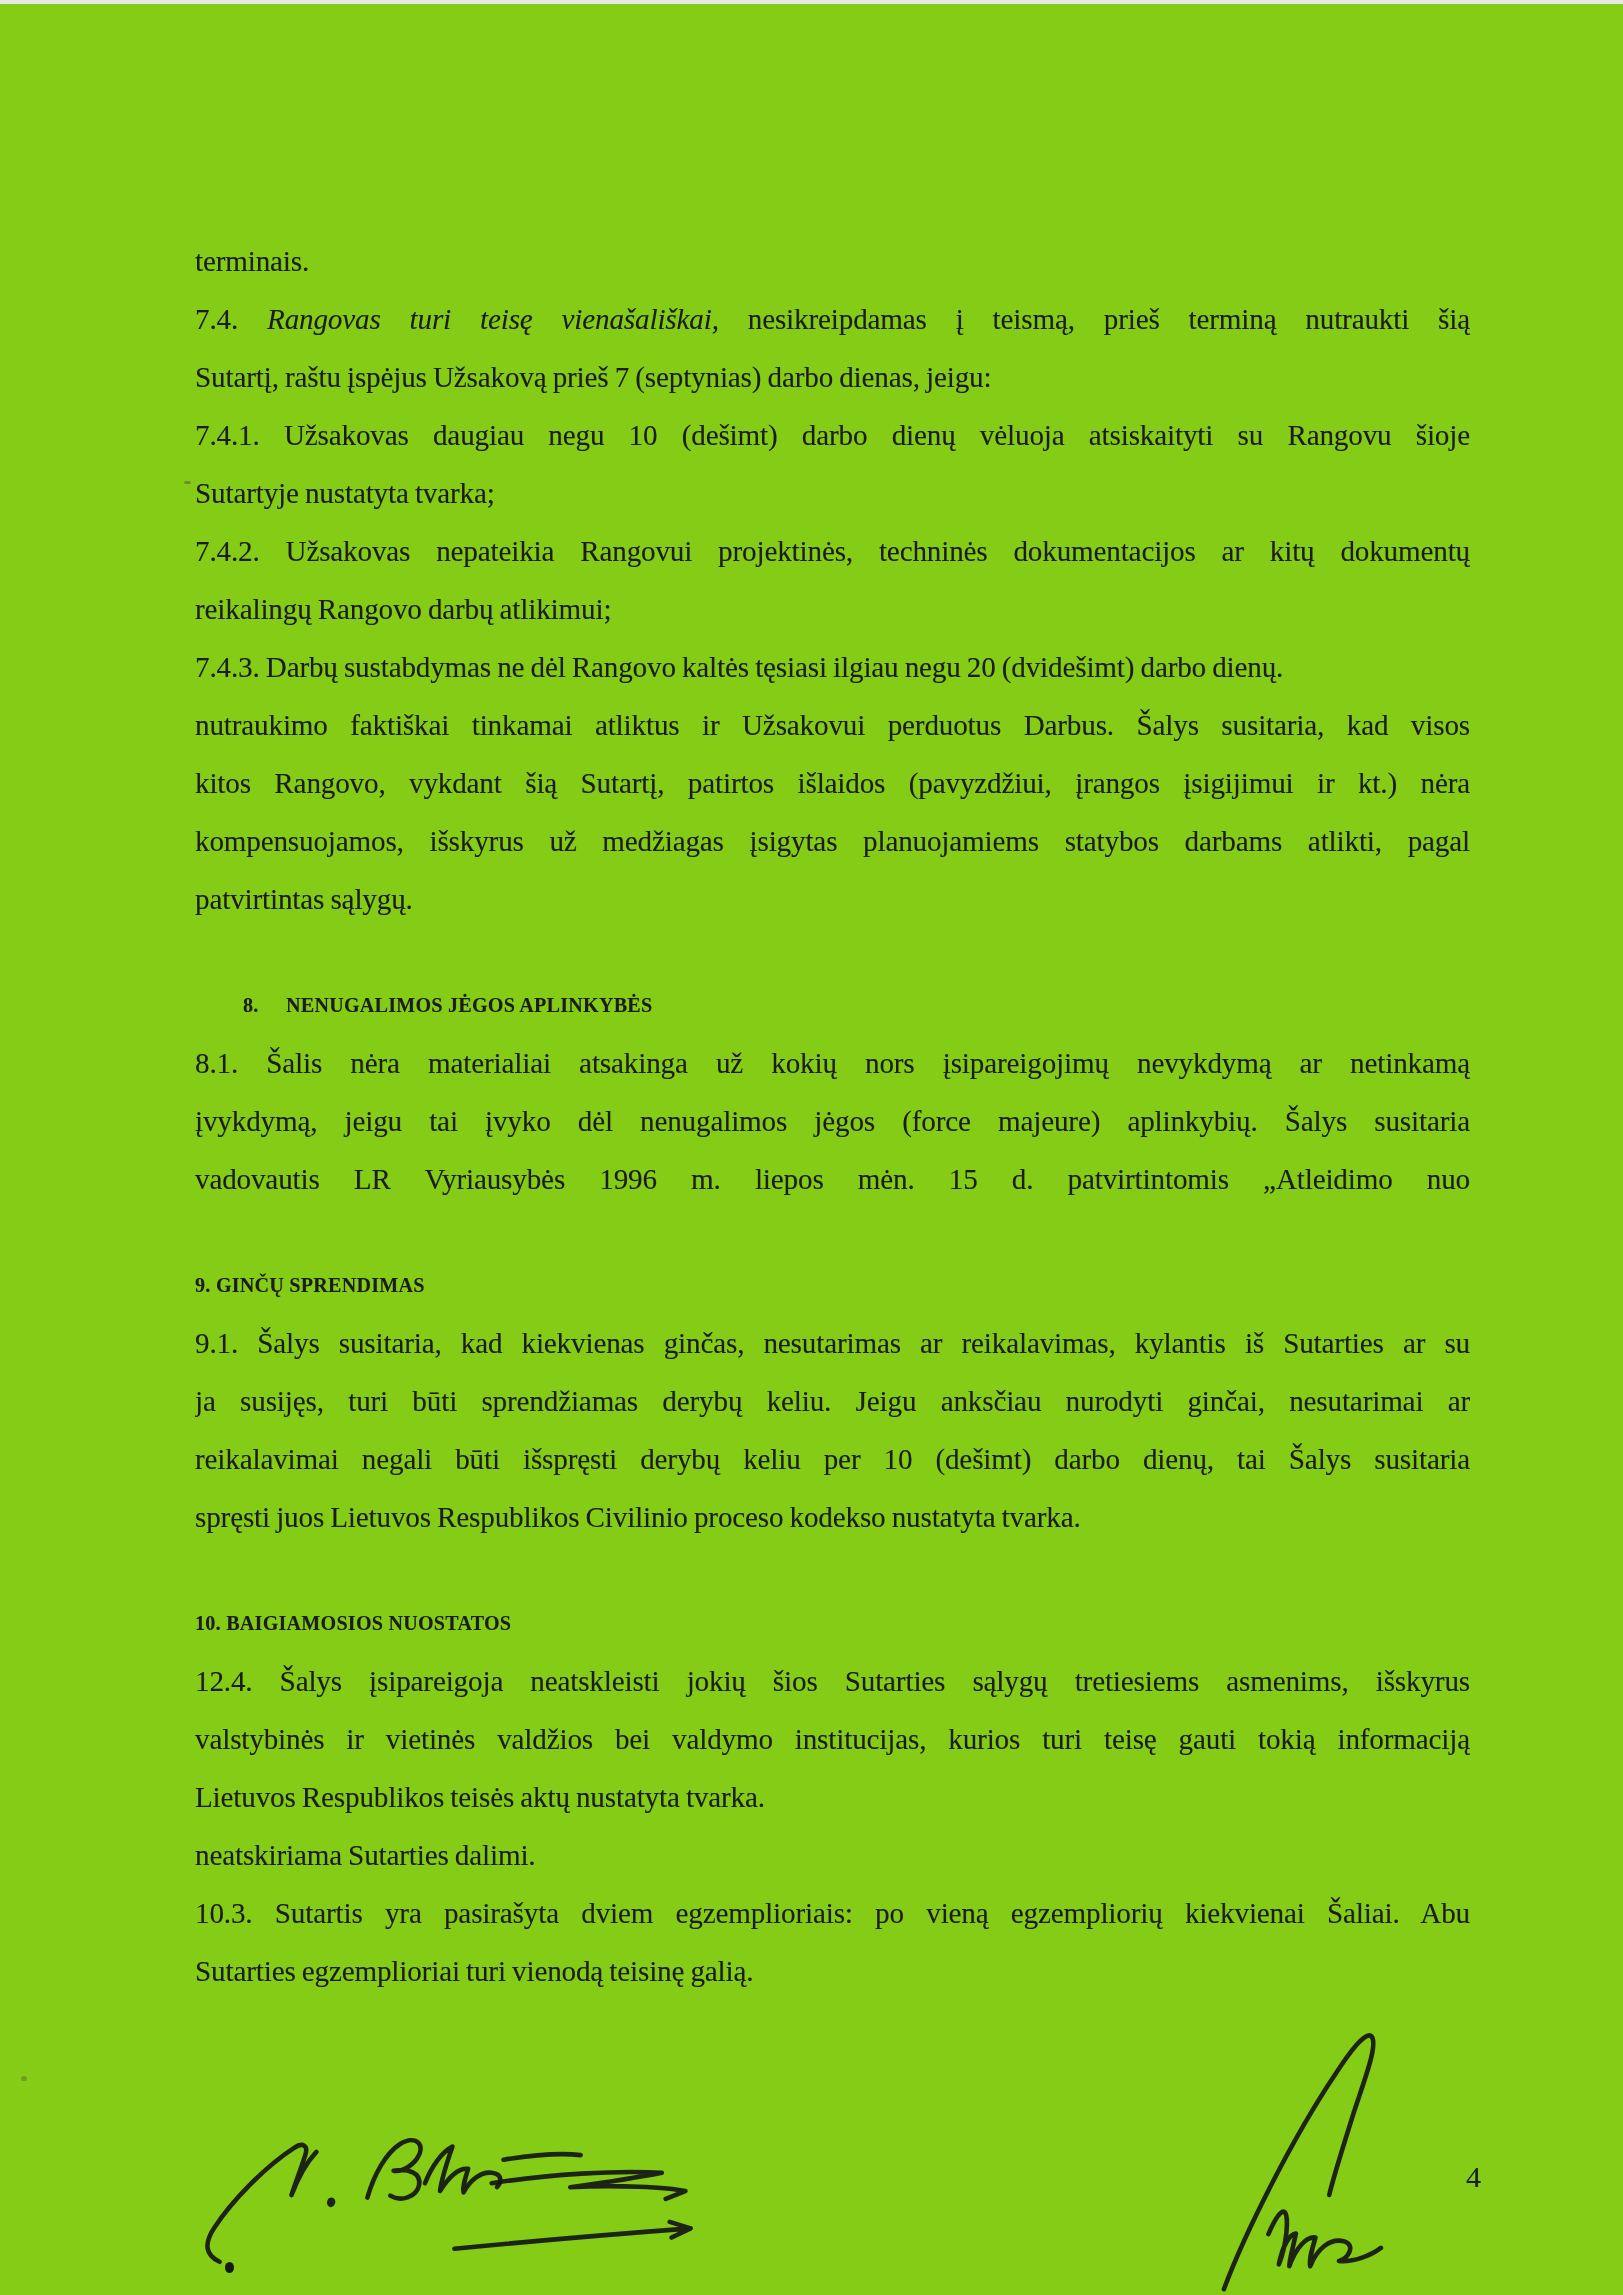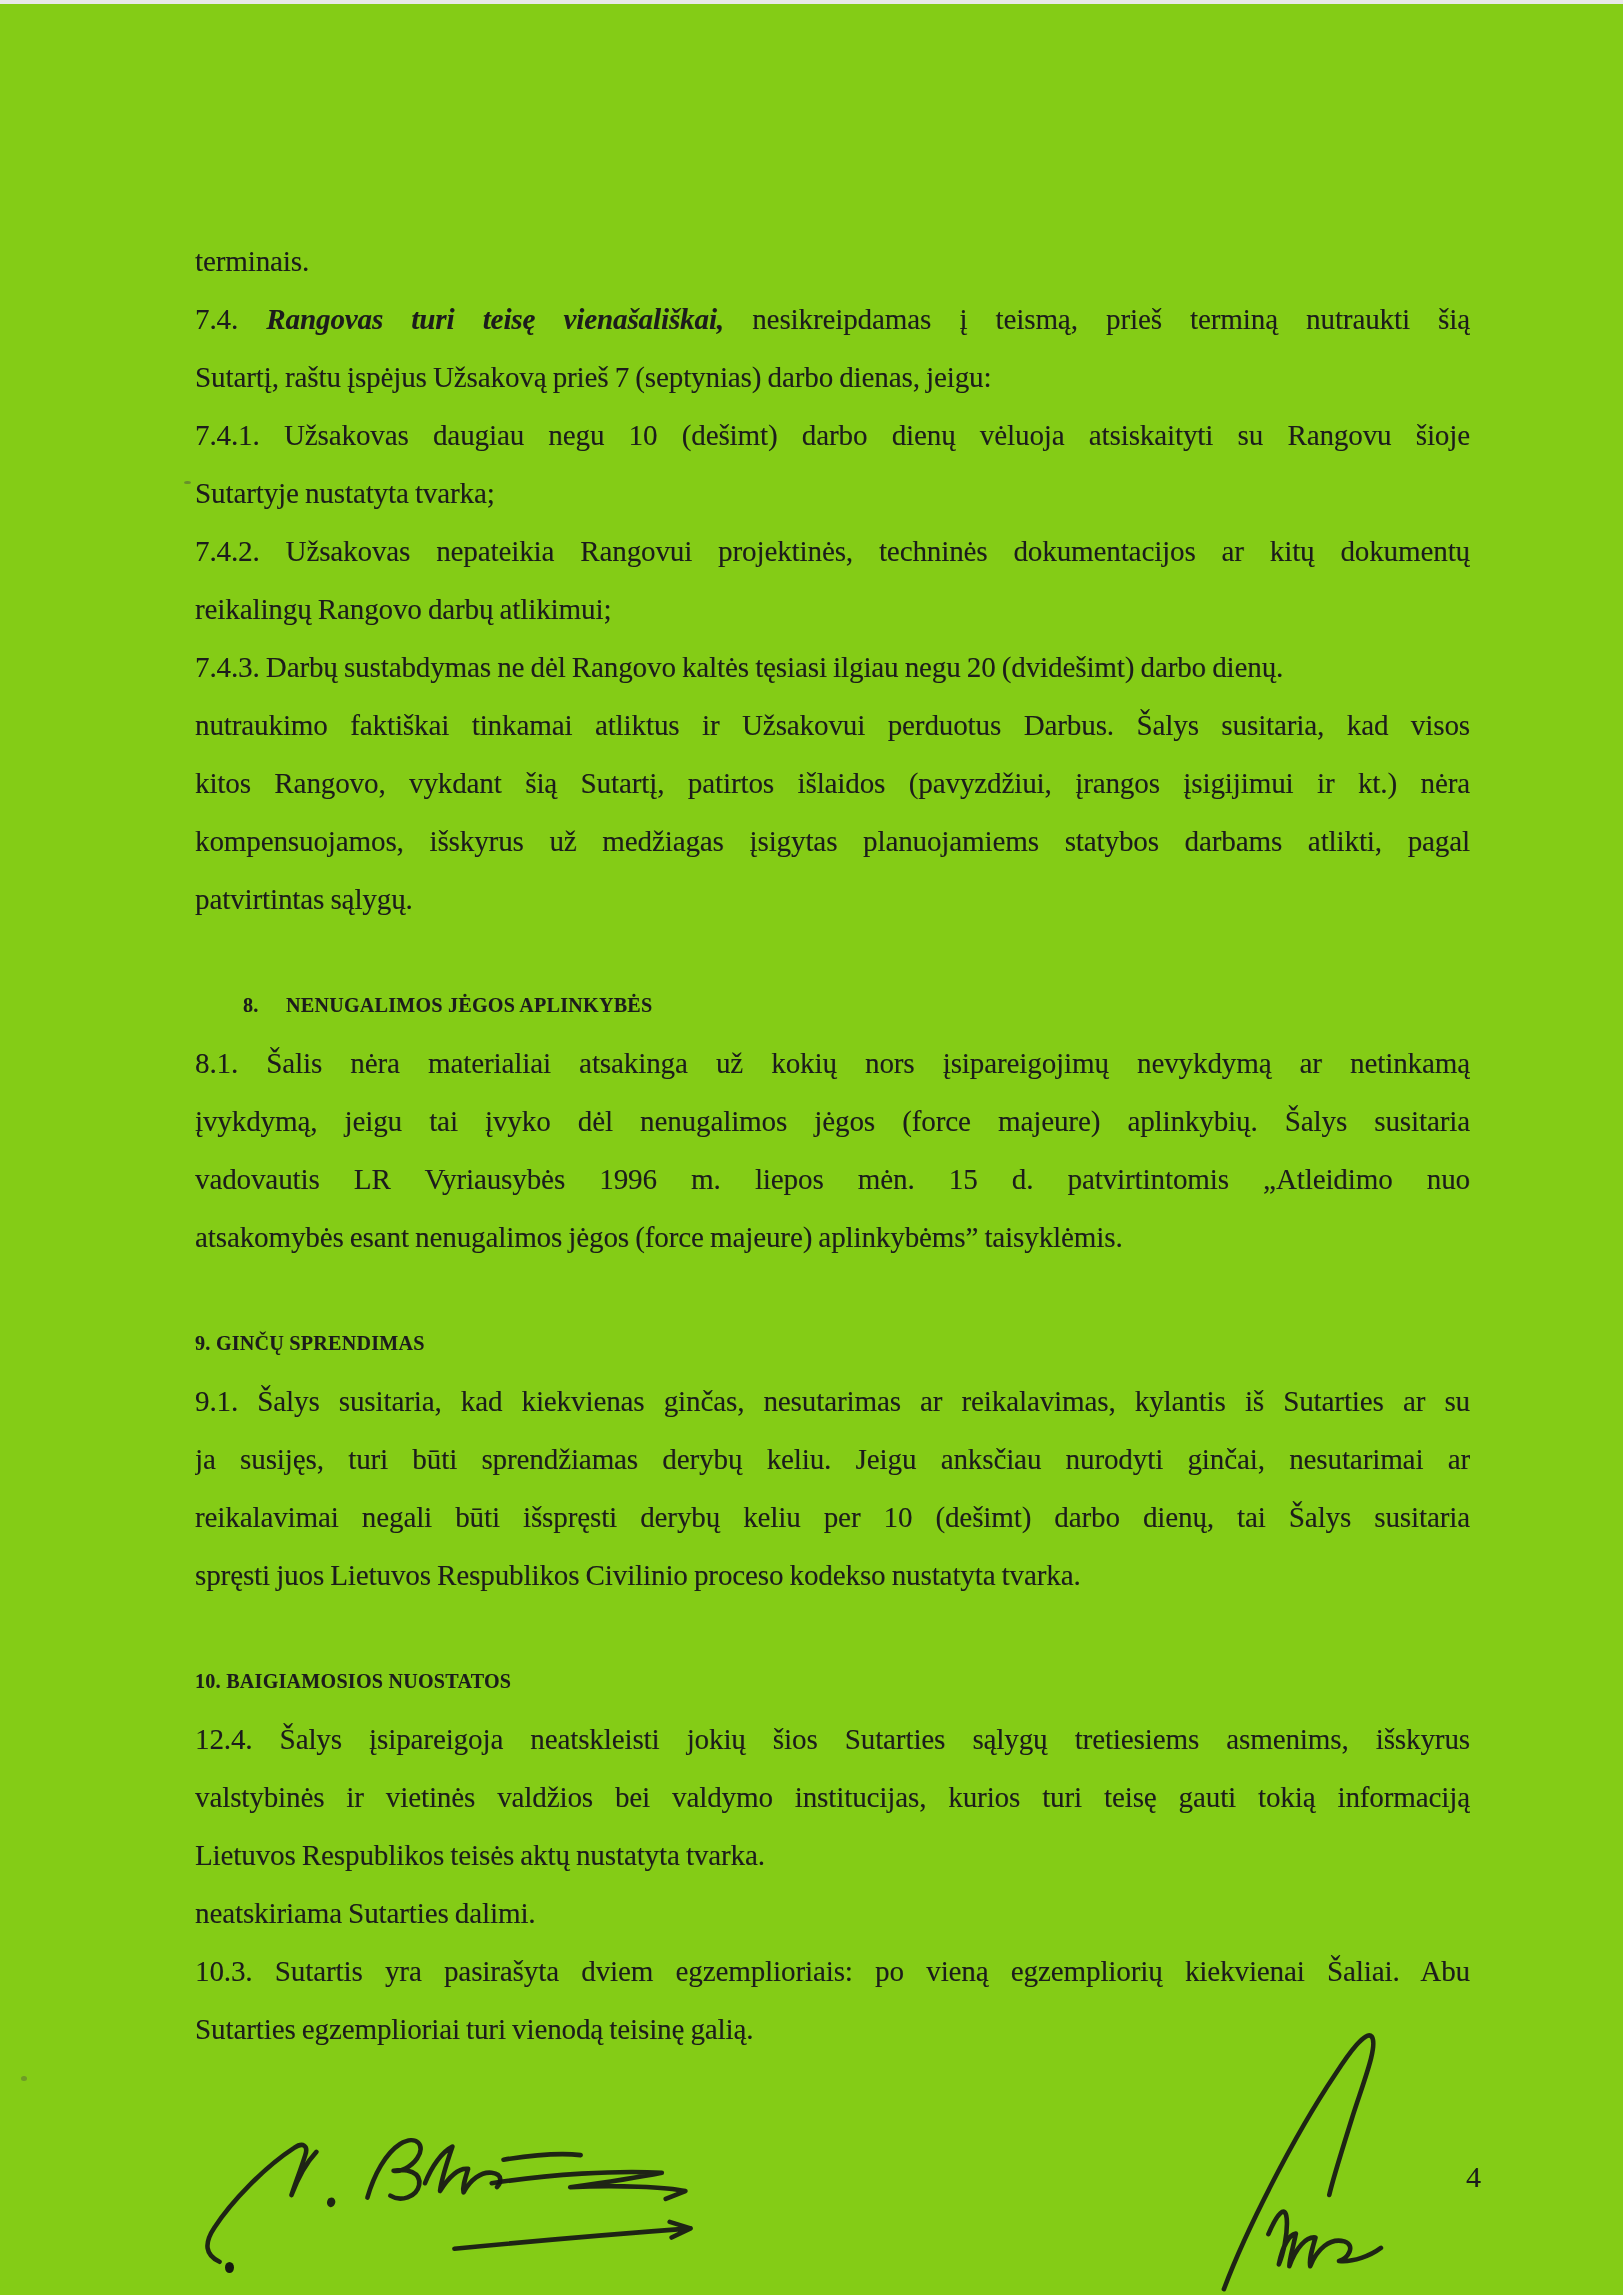--- a/index.html
+++ b/index.html
@@ -14,21 +14,21 @@
     color:#1c1c1c;
     text-shadow:0.3px 0.3px 0 rgba(0,0,0,0.28);
   }
   .text { position:absolute; left:195px; top:228px; width:1275px; }
   .ln {
     font-size:29px; line-height:58px; height:58px;
     text-align:justify; letter-spacing:-0.1px; word-spacing:-1px;
     overflow:hidden;
   }
   .j { text-align-last:justify; }
-  .bi { font-weight:bold; font-style:italic; }
+  .bi { font-weight:normal; font-style:italic; }
   .hd {
     font-weight:bold; font-size:20px; line-height:58px; height:58px;
     margin-top:48px; letter-spacing:0.3px; overflow:hidden;
   }
   .h8 { padding-left:48px; }
   .h8gap { display:inline-block; width:27.5px; }
   .pageno { position:absolute; left:1466px; top:2156px; font-size:30px; line-height:33px; }
   .sig { position:absolute; }
   .sig path { fill:none; stroke:#161616; stroke-width:7; stroke-linecap:round; stroke-linejoin:round; opacity:0.92; }
   .speck { position:absolute; border-radius:50%; background:#444; }
@@ -59,21 +59,20 @@
     <div class="ln j">nutraukimo faktiškai tinkamai atliktus ir Užsakovui perduotus Darbus. Šalys susitaria, kad visos</div>
     <div class="ln j">kitos Rangovo, vykdant šią Sutartį, patirtos išlaidos (pavyzdžiui, įrangos įsigijimui ir kt.) nėra</div>
     <div class="ln j">kompensuojamos, išskyrus už medžiagas įsigytas planuojamiems statybos darbams atlikti, pagal</div>
     <div class="ln">patvirtintas sąlygų.</div>
 
     <div class="hd h8"><span>8.</span><span class="h8gap"></span><span>NENUGALIMOS JĖGOS APLINKYBĖS</span></div>
 
     <div class="ln j">8.1. Šalis nėra materialiai atsakinga už kokių nors įsipareigojimų nevykdymą ar netinkamą</div>
     <div class="ln j">įvykdymą, jeigu tai įvyko dėl nenugalimos jėgos (force majeure) aplinkybių. Šalys susitaria</div>
     <div class="ln j">vadovautis LR Vyriausybės 1996 m. liepos mėn. 15 d. patvirtintomis „Atleidimo nuo</div>
-    <div class="ln">atsakomybės esant nenugalimos jėgos (force majeure) aplinkybėms” taisyklėmis.</div>
 
     <div class="hd">9. GINČŲ SPRENDIMAS</div>
 
     <div class="ln j">9.1. Šalys susitaria, kad kiekvienas ginčas, nesutarimas ar reikalavimas, kylantis iš Sutarties ar su</div>
     <div class="ln j">ja susijęs, turi būti sprendžiamas derybų keliu. Jeigu anksčiau nurodyti ginčai, nesutarimai ar</div>
     <div class="ln j">reikalavimai negali būti išspręsti derybų keliu per 10 (dešimt) darbo dienų, tai Šalys susitaria</div>
     <div class="ln">spręsti juos Lietuvos Respublikos Civilinio proceso kodekso nustatyta tvarka.</div>
 
     <div class="hd">10. BAIGIAMOSIOS NUOSTATOS</div>
 

